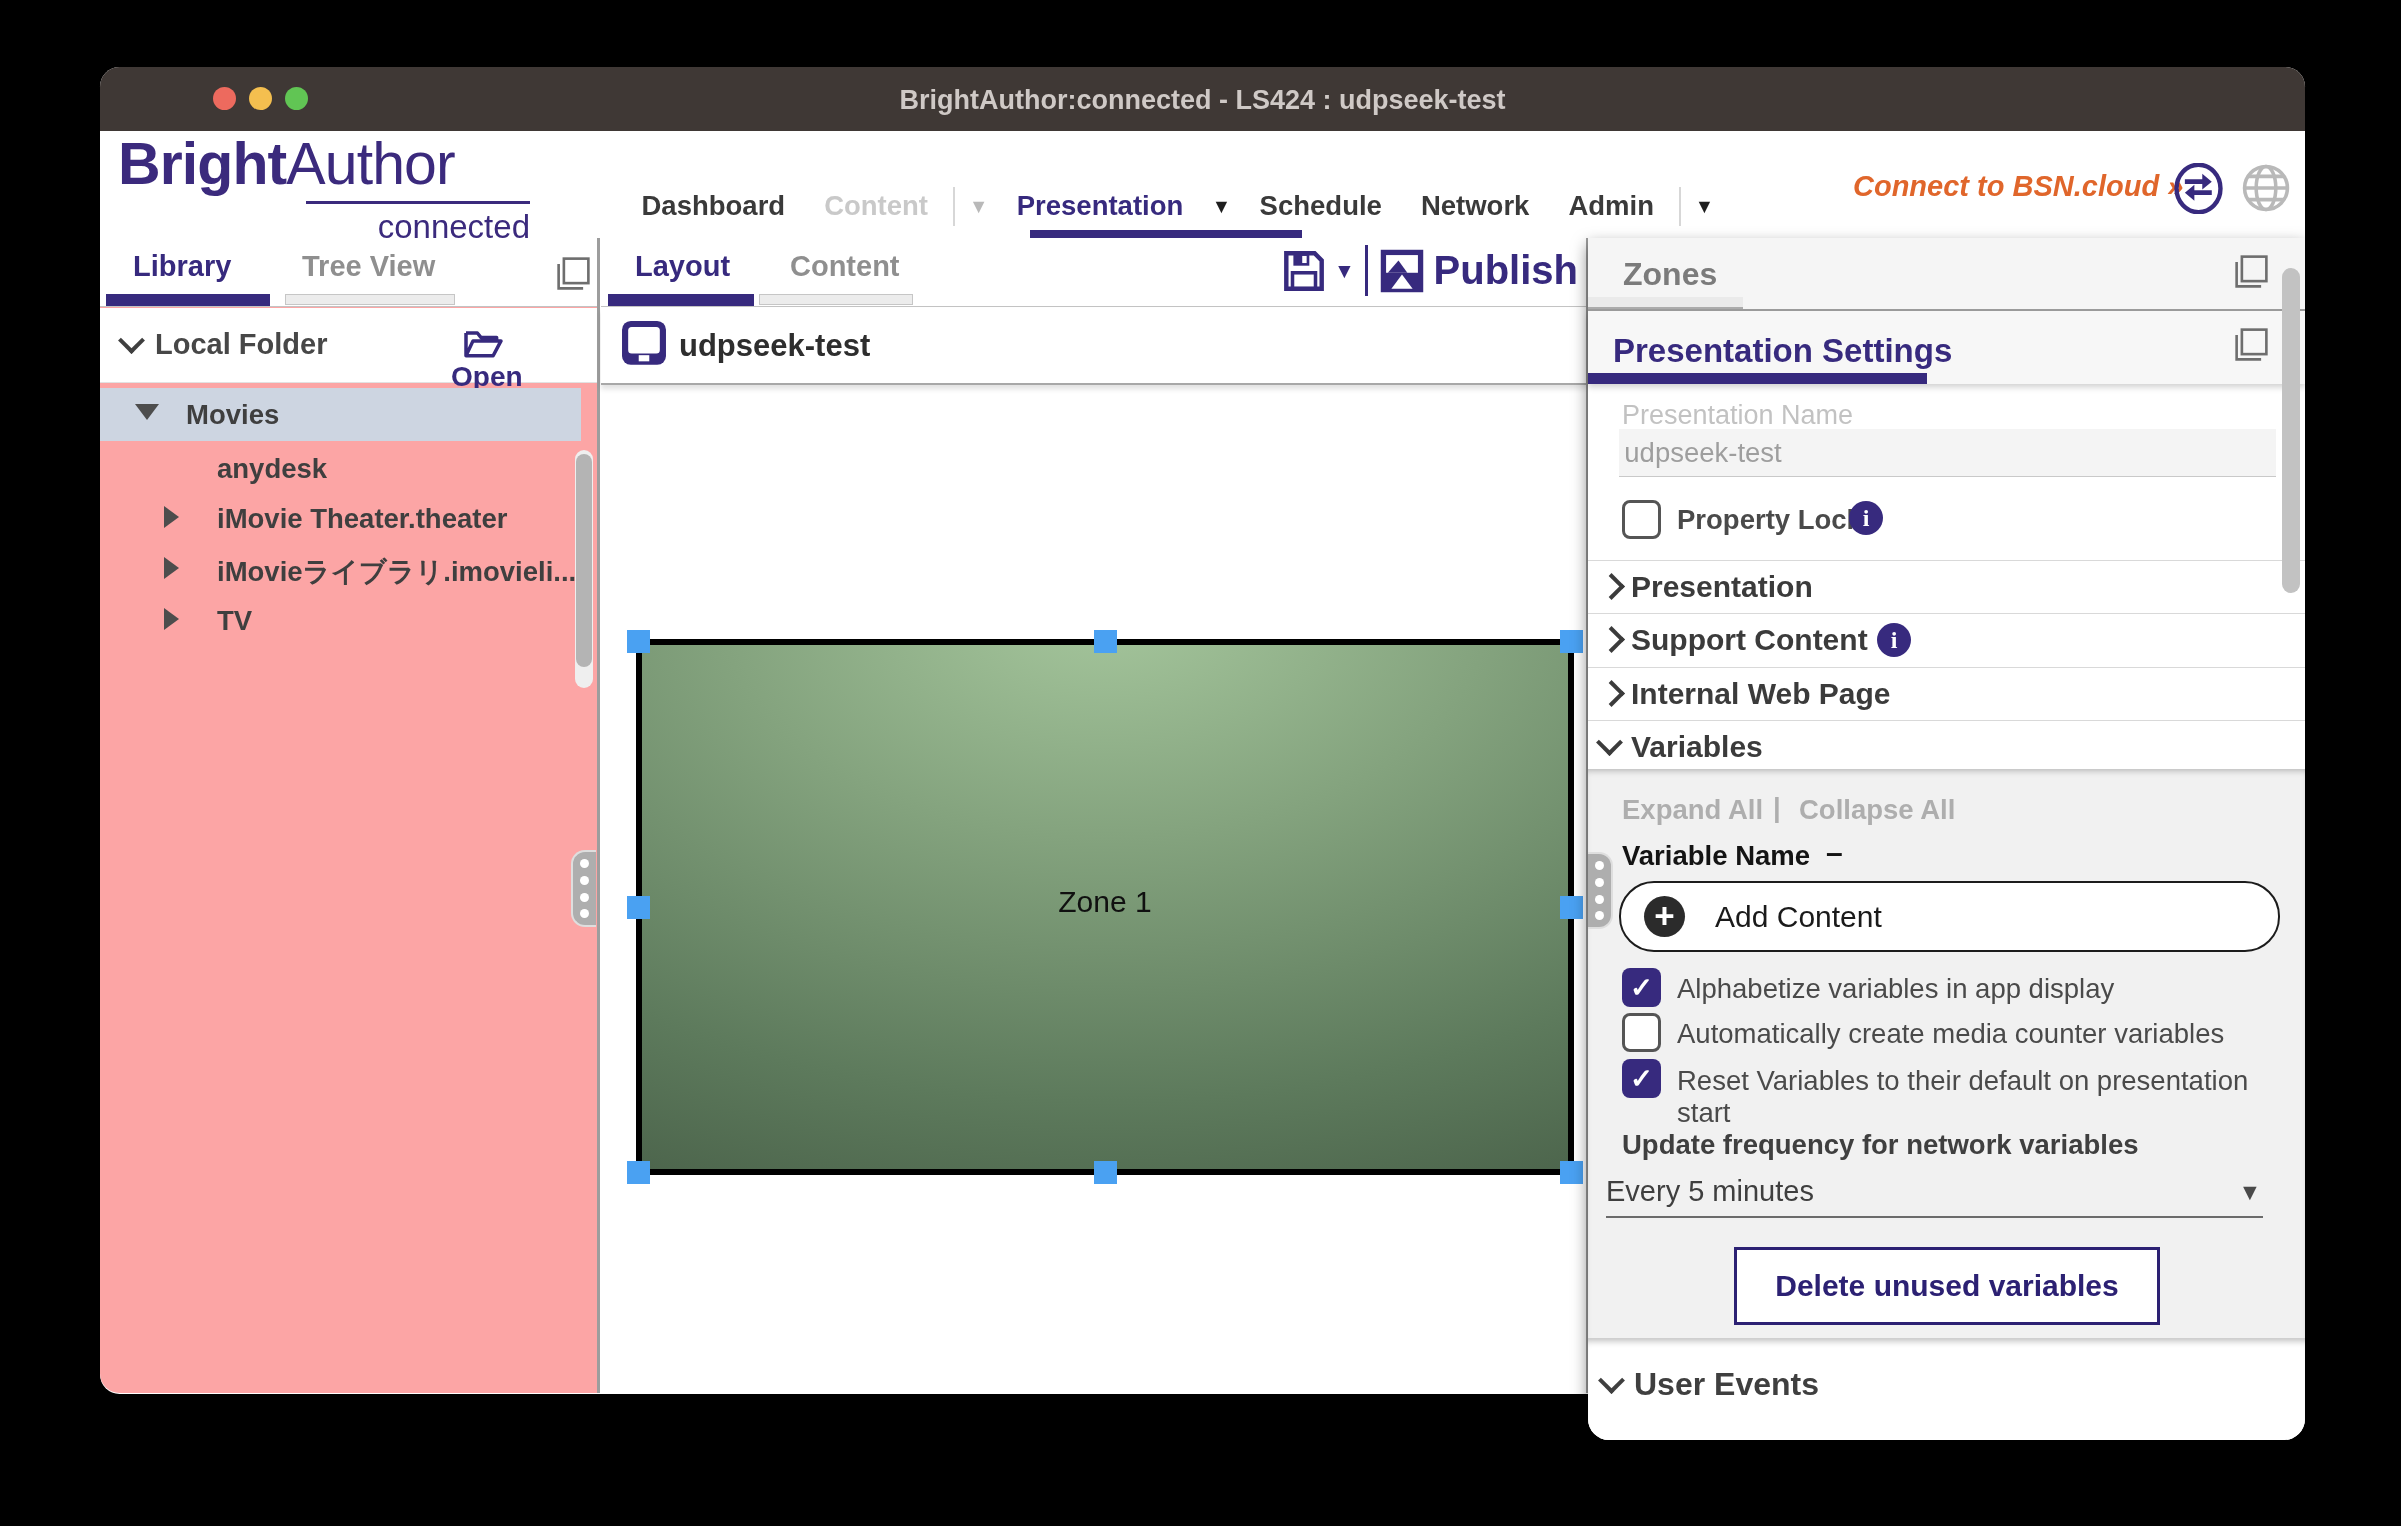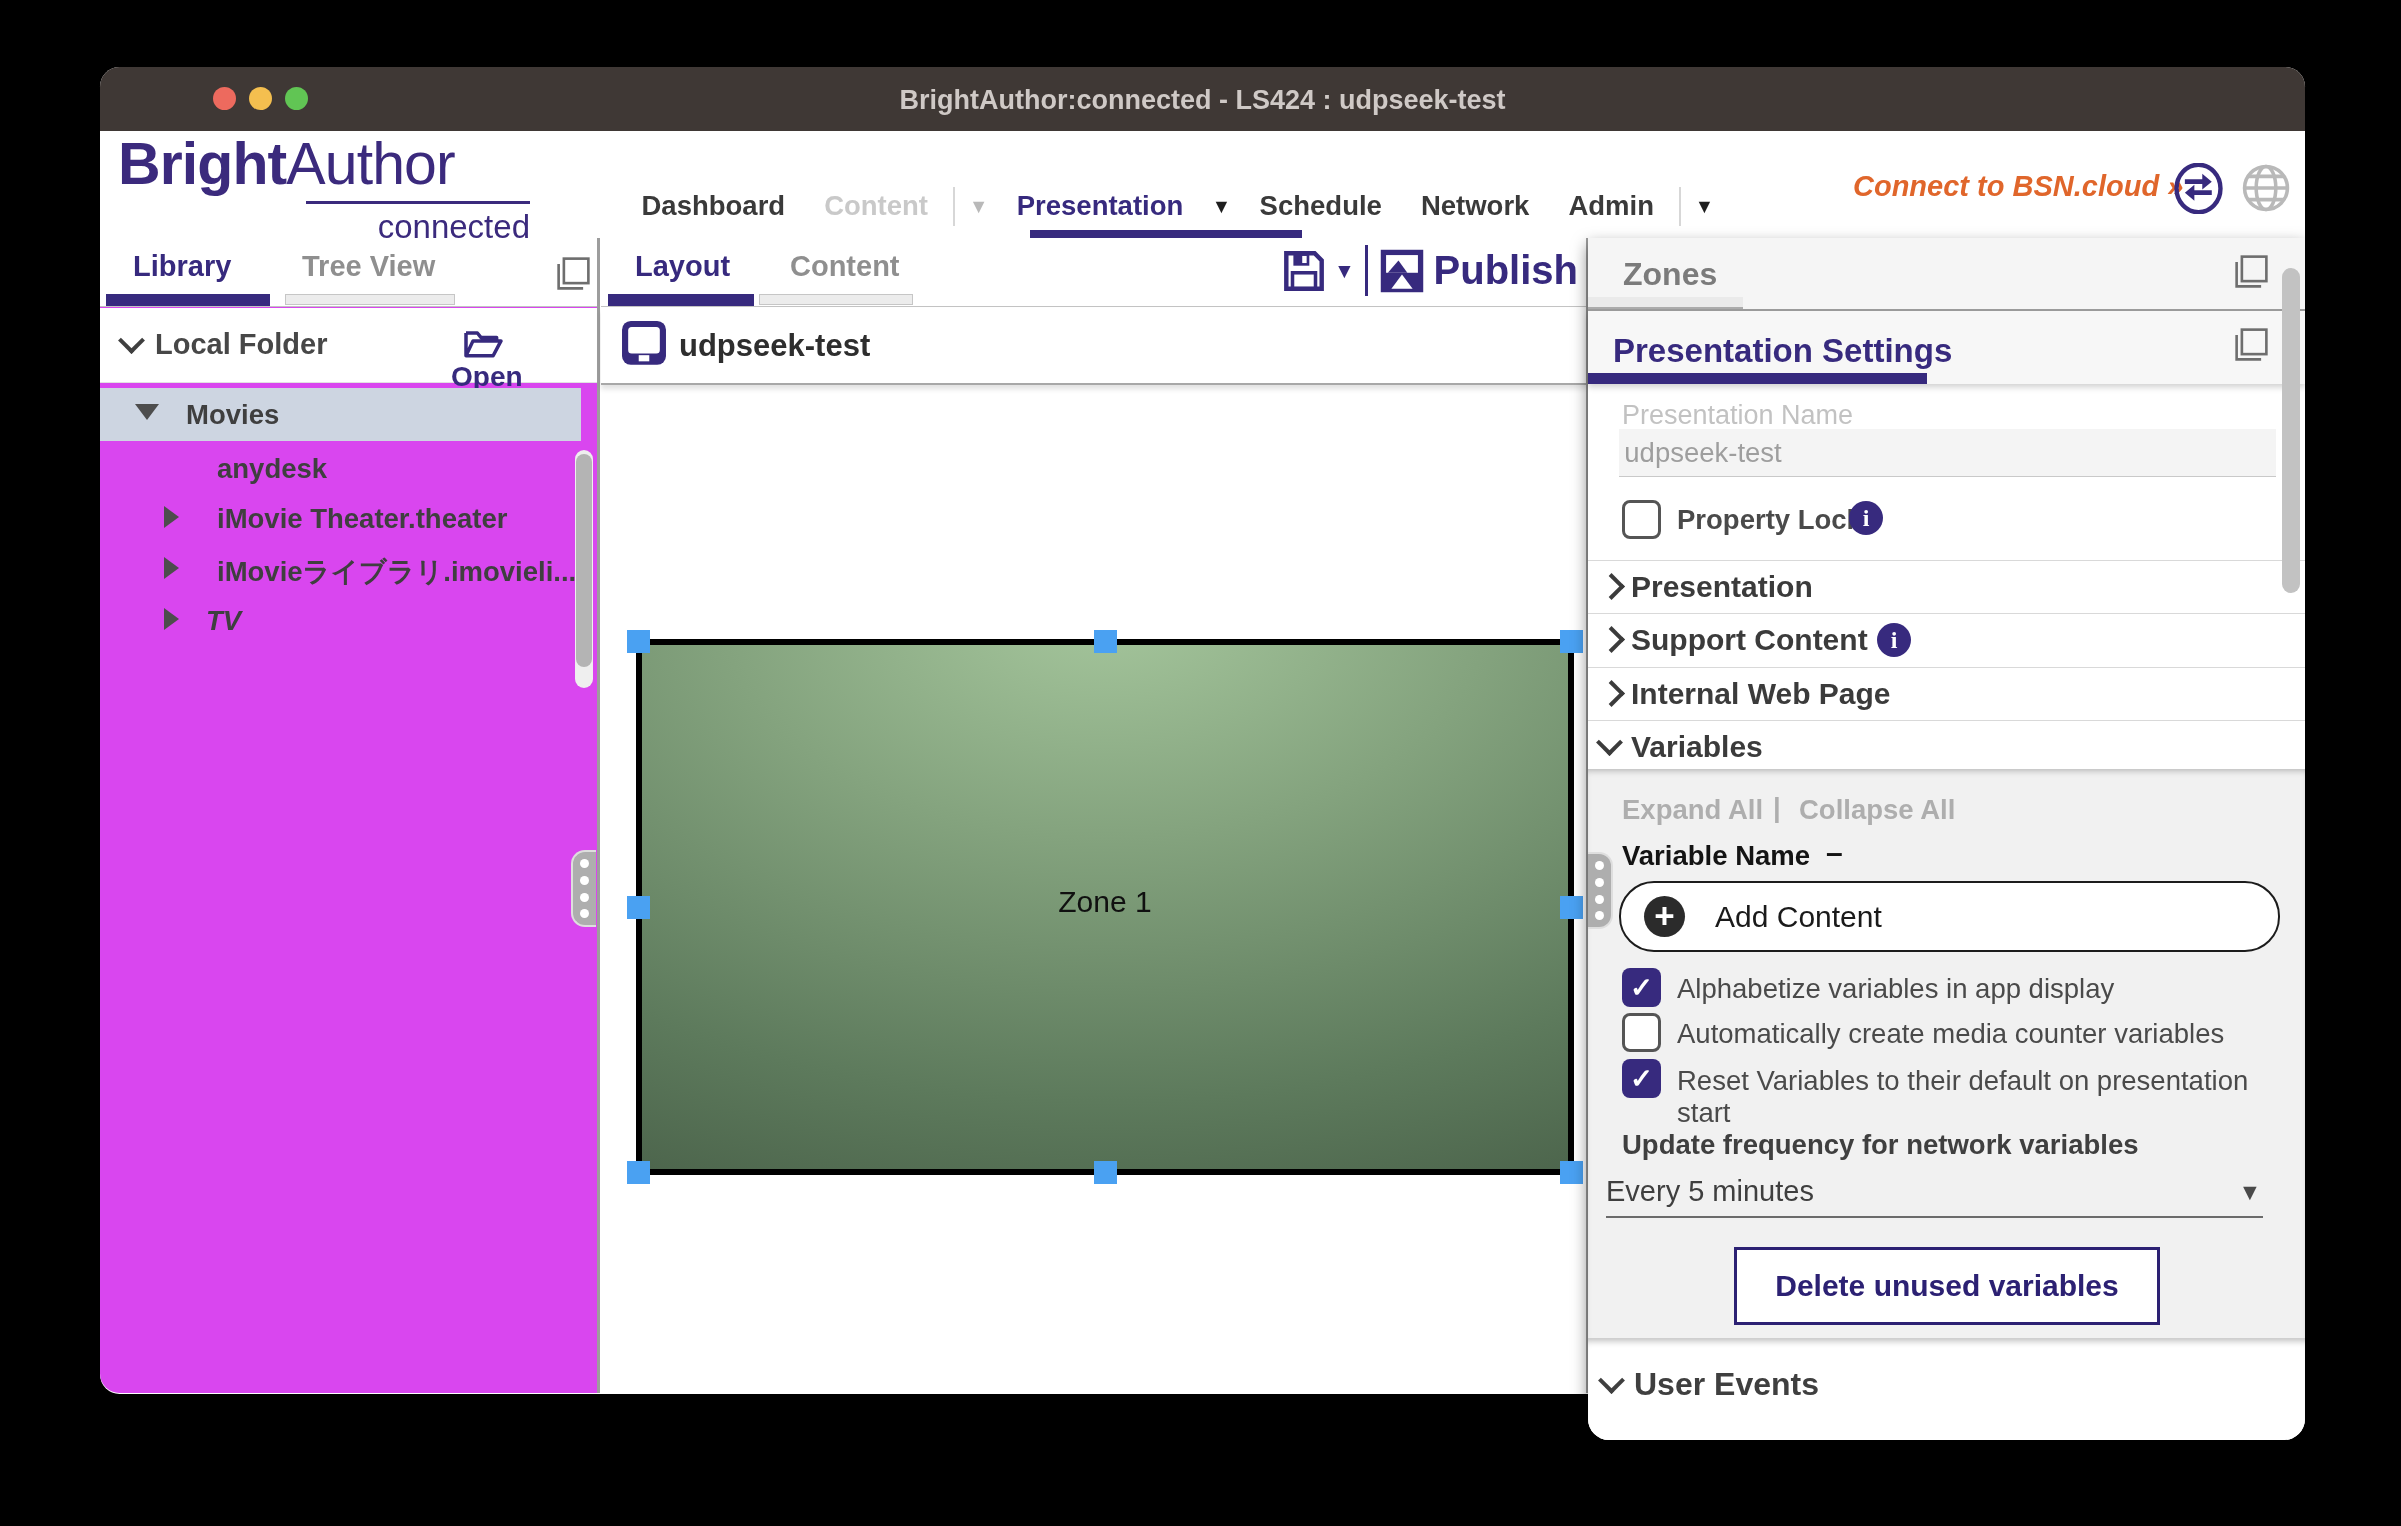--- a/index.html
+++ b/index.html
@@ -31,21 +31,21 @@
   #mainnav .caret{font-size:19.5px;margin:0 9px;}
   #mainnav .caret.grey{color:#b9b9b9;}
   #presunderline{position:absolute;left:930px;top:99px;width:272px;height:9px;background:#372a7e;}
   #bsnlink{position:absolute;left:1753px;top:39px;font-size:29px;font-weight:bold;font-style:italic;
     color:#e0662b;white-space:nowrap;}
   .hdricon{position:absolute;top:32px;}
   
   #main{position:absolute;left:0;top:171px;width:2205px;height:1155px;}
   .vdivider{position:absolute;top:0;width:2.7px;height:100%;background:#9d9d9d;}
   
-  #leftpanel{position:absolute;left:0;top:0;width:497px;height:100%;background:#d946ef;
+  #leftpanel{position:absolute;left:0;top:0;width:497px;height:100%;background:#fca5a5;
     border-radius:0 0 0 19.5px;overflow:hidden;}
   .tabsrow{position:absolute;left:0;top:0;width:100%;height:68px;background:#fff;
     border-bottom:1.8px solid #c3c3c3;}
   .tabtxt{position:absolute;top:12.4px;font-size:29px;font-weight:bold;}
   .tab-on{color:#372a7e;}
   .tab-off{color:#8f8f8f;}
   .bar-on{position:absolute;top:56px;height:12.4px;background:#372a7e;}
   .bar-off{position:absolute;top:56px;height:10.6px;background:#ececec;border:1.8px solid #c6c6c6;box-sizing:border-box;}
   .panelicon{width:35px;height:35px;}
   .chev{display:inline-block;width:15px;height:15px;border-right:4.4px solid #3f3f3f;
@@ -211,21 +211,21 @@
       <div class="treerow" style="top:256px;">
         <div class="tri-right abs" style="left:64px;top:12.4px;"></div>
         <span class="txt" style="left:117px;">iMovie Theater.theater</span>
       </div>
       <div class="treerow" style="top:307px;">
         <div class="tri-right abs" style="left:64px;top:12.4px;"></div>
         <span class="txt" style="left:117px;">iMovieライブラリ.imovieli...</span>
       </div>
       <div class="treerow" style="top:358px;">
         <div class="tri-right abs" style="left:64px;top:12.4px;"></div>
-        <span class="txt" style="left:106px;font-style:italic;">TV</span>
+        <span class="txt" style="left:117px;">TV</span>
       </div>
 
       <div id="lscroll">
         <div id="lscrollthumb"></div>
       </div>
     </div>
 
     <div class="vdivider" style="left:497px;"></div>
     <div class="splitpill" style="left:471px;top:612px;border-radius:14px 0 0 14px;border-right:none;">
       <span class="d" style="top:7px;"></span>

